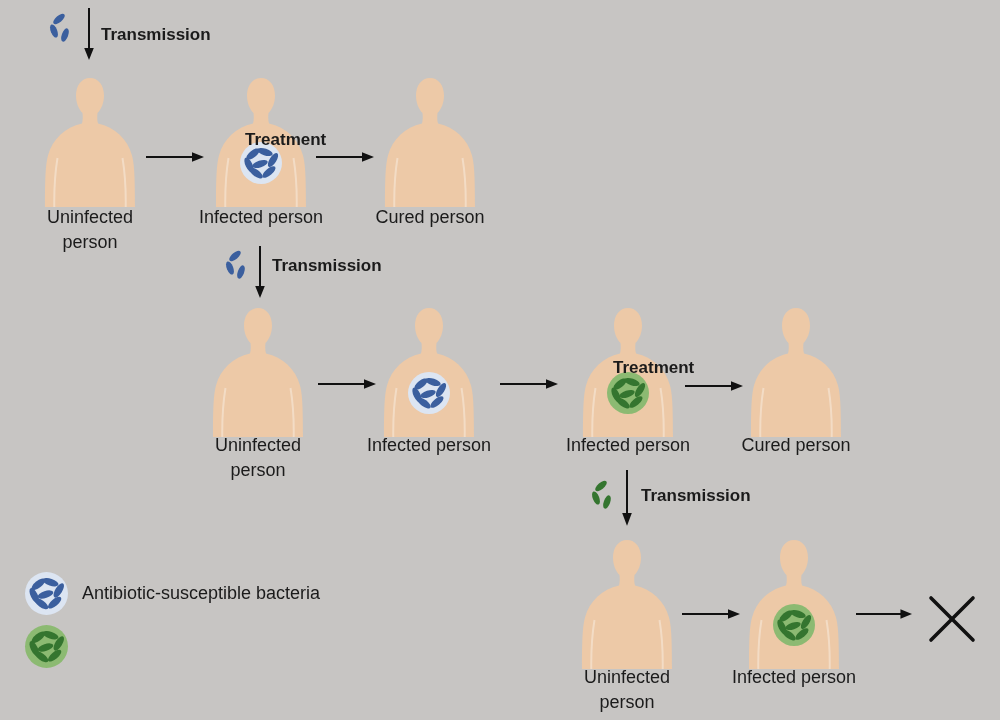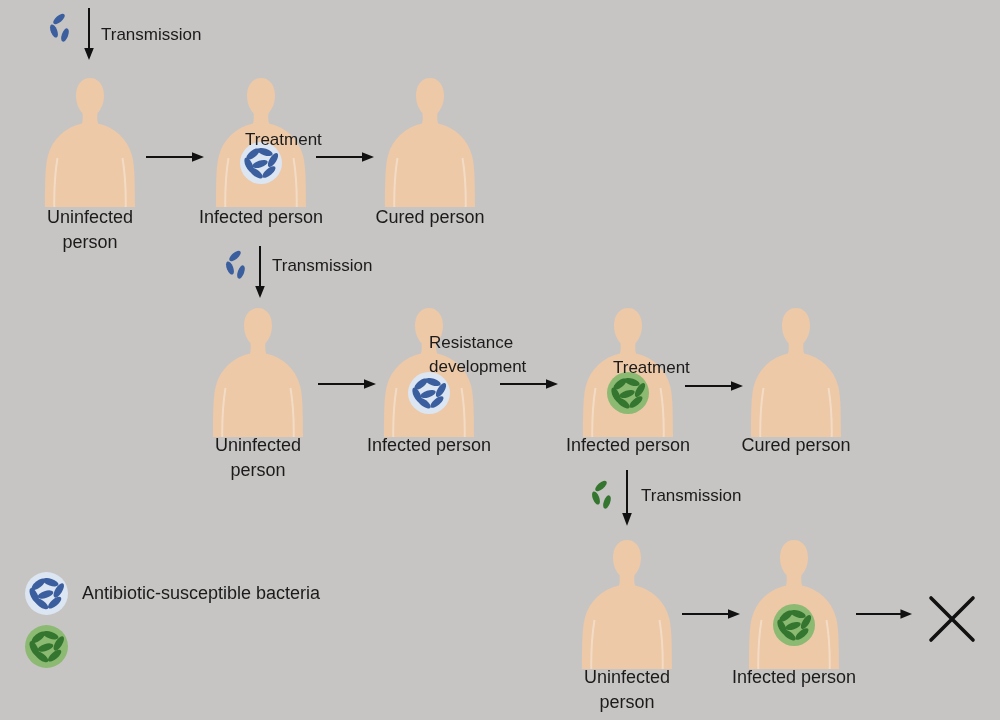--- a/index.html
+++ b/index.html
@@ -20,21 +20,21 @@
   .person{position:absolute;width:92px;height:129px;}
   .person .bust{display:block;width:92px;height:129px;}
   .germ{position:absolute;left:24px;top:63px;width:44px;height:44px;}
   .sus{--germ-bg:var(--susceptible-bg);--germ-rod:var(--susceptible-rod);}
   .res{--germ-bg:var(--resistant-bg);--germ-rod:var(--resistant-rod);}
   .plabel{
     position:absolute;font-size:18px;line-height:25px;text-align:center;
     white-space:pre-line;transform:translateX(-50%);width:190px;
   }
   .alabel{
-    position:absolute;font-weight:normal;font-size:17px;line-height:24px;
+    position:absolute;font-weight:bold;font-size:17px;line-height:24px;
     white-space:pre-line;
   }
   .alabel.centered{text-align:left;transform:translateX(-50%);width:200px;}
   .harrow,.varrow,.xmark,.bact-small,.legend-germ{position:absolute;display:block;}
   .legend-label{position:absolute;font-size:18px;line-height:21px;}
 </style>
 </head>
 <body>
 
 <svg width="0" height="0" style="position:absolute" aria-hidden="true">
@@ -137,22 +137,20 @@
   <div class="person sus" style="left:383px;top:308px">
     <svg class="bust" viewBox="0 0 92 129">
         <use href="#bust-shape"></use>
       </svg>
     <svg class="germ" viewBox="-22 -22 44 44">
         <use href="#germ-circle-shape"></use>
       </svg>
   </div>
   <div class="plabel" style="left:429px;top:433px">Infected person</div>
 
-  <div class="alabel centered" style="left:529px;top:331px">Resistance
-development</div>
   <svg class="harrow" style="left:500px;top:377px" width="58" height="14" viewBox="0 0 58 14">
       <use href="#harrow-shape"></use>
     </svg>
 
   <div class="person res" style="left:582px;top:308px">
     <svg class="bust" viewBox="0 0 92 129">
         <use href="#bust-shape"></use>
       </svg>
     <svg class="germ" viewBox="-22 -22 44 44">
         <use href="#germ-circle-shape"></use>

